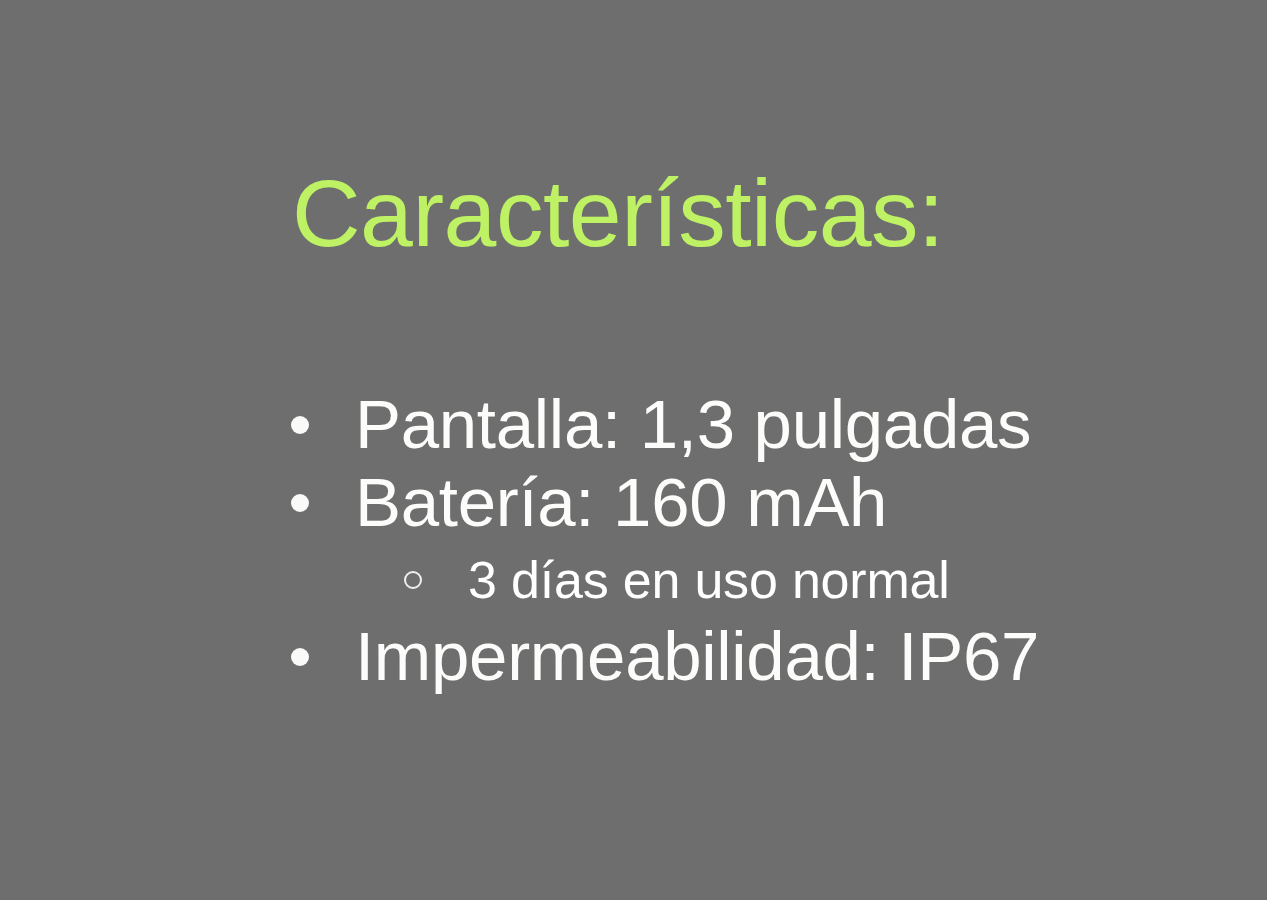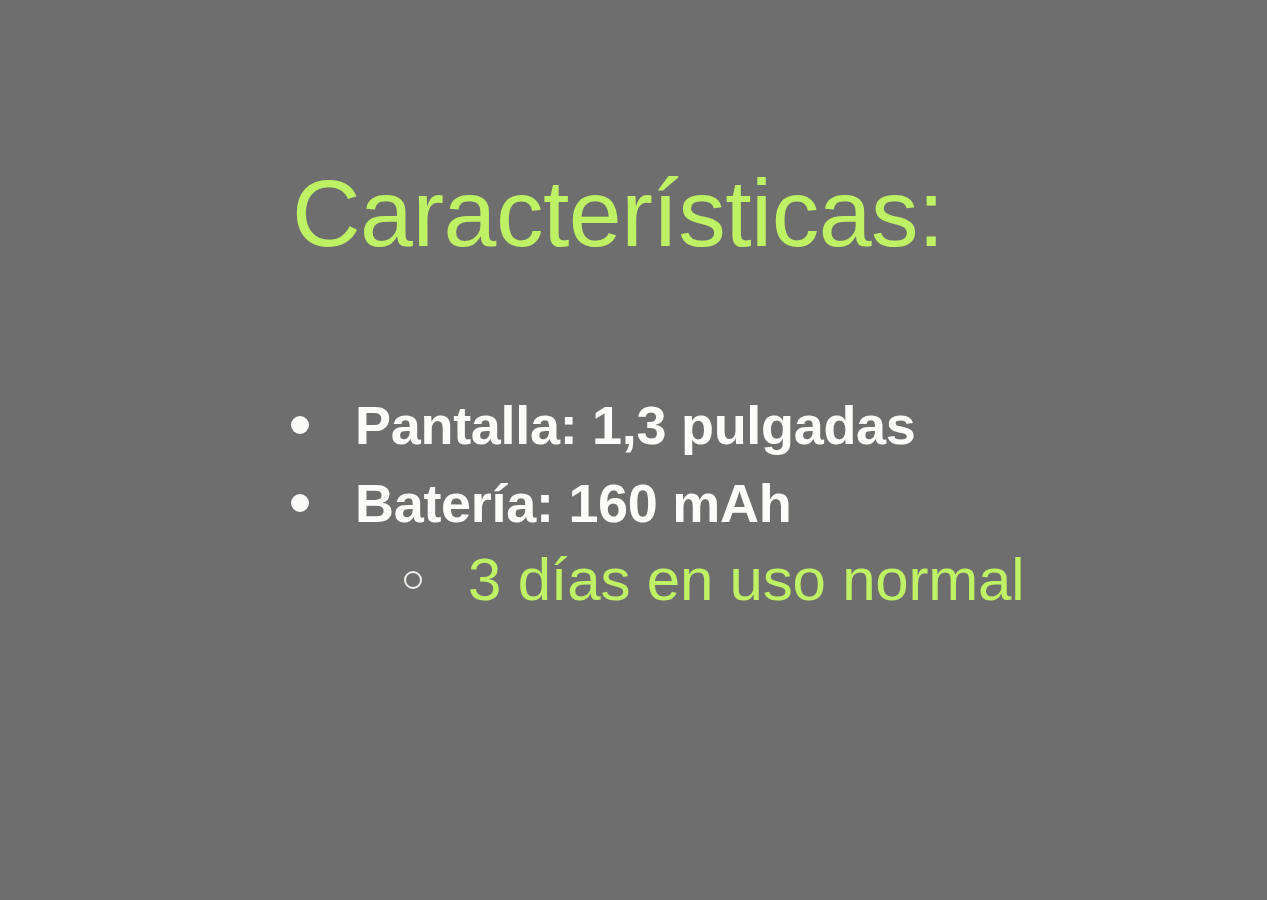--- a/index.html
+++ b/index.html
@@ -49,23 +49,23 @@
     list-style: none;
   }
 
   .feature-item {
     position: relative;
     display: flex;
     align-items: flex-end;
     margin: 0;
     padding: 0 0 0 79px;
     min-height: 78px;
-    font-size: 54px;
+    font-size: 69px;
     line-height: 78px;
-    font-weight: 700;
+    font-weight: 400;
     letter-spacing: -0.3px;
     color: #fcfcfa;
     white-space: nowrap;
   }
 
   
   .bullet-disc {
     position: absolute;
     left: 15px;
     top: 30px;
@@ -80,25 +80,25 @@
     margin: 0;
     padding: 0;
     list-style: none;
   }
 
   .sub-item {
     position: relative;
     margin: 0;
     padding: 0 0 0 192px;
     min-height: 76px;
-    font-size: 60px;
+    font-size: 52px;
     line-height: 76px;
     font-weight: 400;
     letter-spacing: -0.2px;
-    color: #bef264;
+    color: #ffffff;
     white-space: nowrap;
   }
 
   
   .bullet-circle {
     position: absolute;
     left: 128px;
     top: 29px;
     width: 14px;
     height: 14px;
@@ -134,15 +134,19 @@
     <li style="list-style:none;">
       <ul class="sub-list">
         <li class="sub-item">
           <span class="bullet-circle"></span>
           <span class="item-text">3 días en uso normal</span>
         </li>
       </ul>
     </li>
 
 
+    <li class="feature-item">
+      <span class="bullet-disc"></span>
+      <span class="item-text">Impermeabilidad: IP67</span>
+    </li>
 
   </ul>
 </div>
 
 </body></html>

